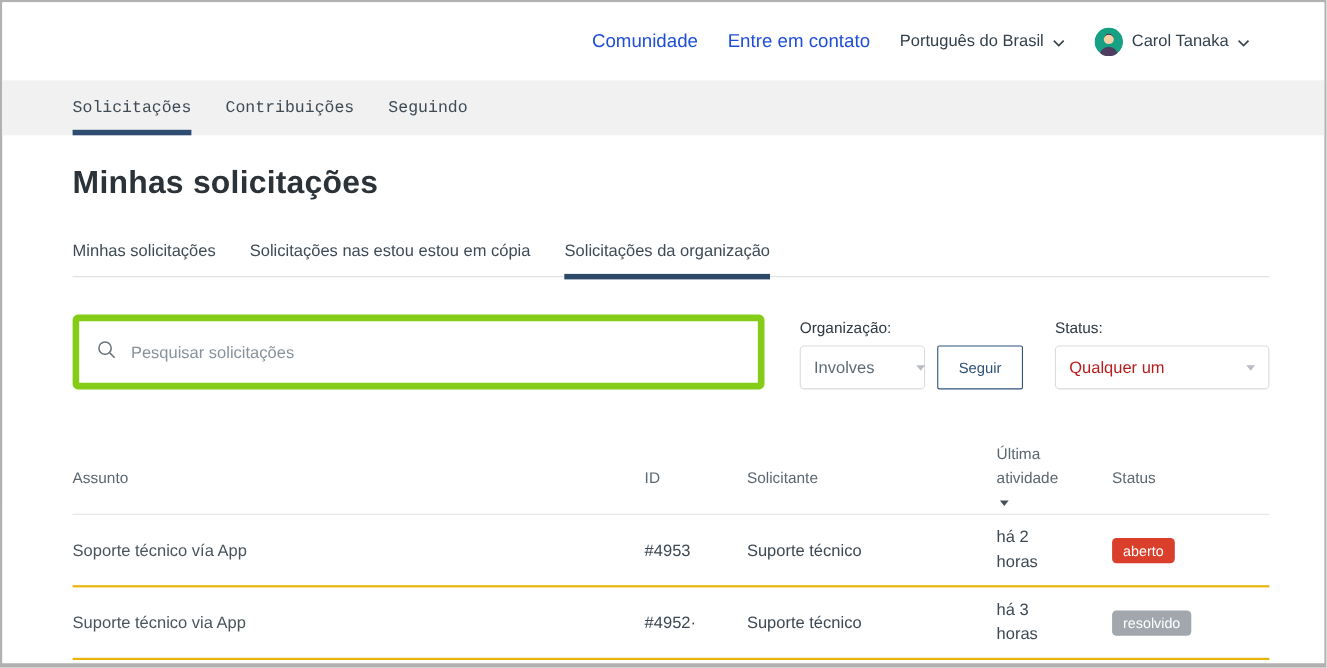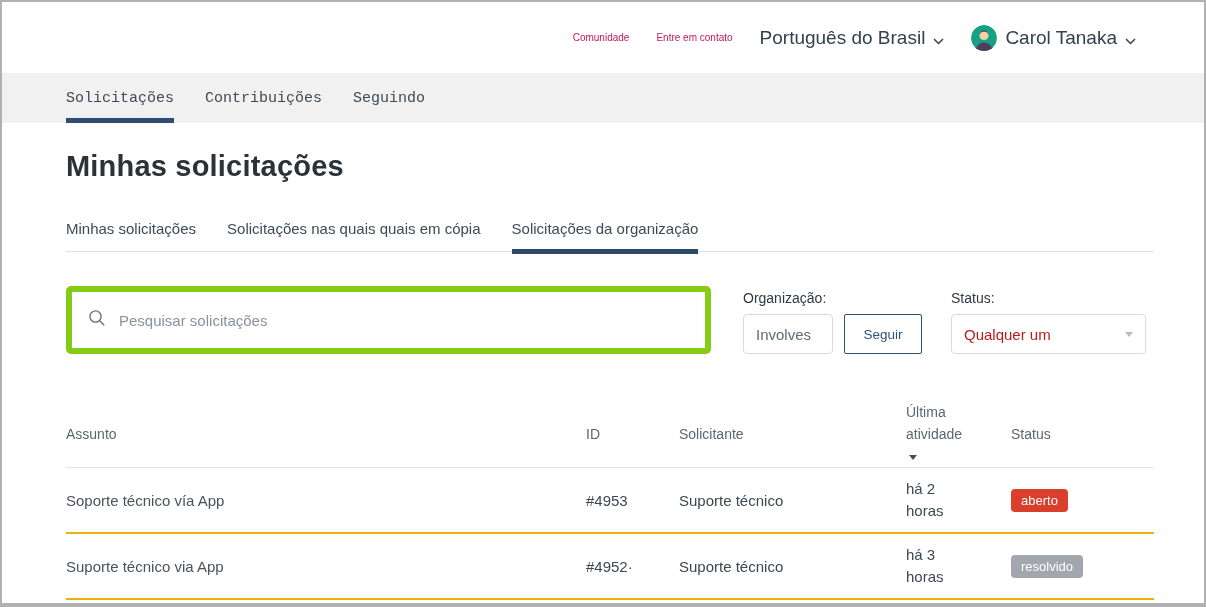--- a/index.html
+++ b/index.html
@@ -8,23 +8,23 @@
     width:1206px;height:607px;background:#fff;
     border:2px solid #b1b1b1;border-bottom-width:4px;
     font-family:"Liberation Sans",sans-serif;
     overflow:hidden;position:relative;
   }
   
   .top-header{
     height:71px;display:flex;align-items:center;justify-content:flex-end;
     gap:27px;padding-right:68px;background:#fff;
   }
-  .top-link{font-size:10px;color:#be185d;cursor:pointer;}
+  .top-link{font-size:17px;color:#1d4ed8;cursor:pointer;}
   .lang-menu,.user-menu{display:flex;align-items:center;gap:8px;cursor:pointer;}
-  .lang-menu span,.user-menu span{font-size:19px;color:#33414d;}
+  .lang-menu span,.user-menu span{font-size:15px;color:#33414d;}
   .chev{display:inline-block;margin-top:2px;}
   .avatar-svg{display:block;}
   
   .subnav{
     height:50px;background:#f1f1f1;display:flex;align-items:stretch;
     gap:31px;padding-left:64px;font-family:Liberation Mono, monospace;
   }
   .subnav-item{
     display:flex;align-items:center;font-size:15px;color:#3f4a54;
     border-bottom:5px solid transparent;padding-top:5px;cursor:pointer;
@@ -58,21 +58,21 @@
   .search-input::placeholder{color:#87929d;}
   .filter-group{display:flex;flex-direction:column;margin-left:32px;}
   .filter-group.status{margin-left:29px;}
   .filter-label{font-size:14px;color:#2f3941;margin-bottom:8px;}
   .filter-controls{display:flex;align-items:center;}
   .select{
     height:40px;border:1px solid #d8dcde;border-radius:4px;background:#fff;
     display:flex;align-items:center;justify-content:space-between;
     padding:0 12px;cursor:pointer;
   }
-  .select.org{width:90px;gap:30px;}
+  .select.org{width:114px;gap:30px;}
   .select.status-sel{width:195px;}
   .select .sel-text{font-size:15px;}
   .select.org .sel-text{color:#5d6b76;}
   .select.status-sel .sel-text{color:#b91c1c;}
   .caret{
     width:0;height:0;border-left:4.5px solid transparent;
     border-right:4.5px solid transparent;border-top:5.5px solid #b7bdc3;
     margin-left:8px;
   }
   .follow-btn{
@@ -147,21 +147,21 @@
     <div class="subnav-item">Contribuições</div>
     <div class="subnav-item">Seguindo</div>
   </div>
 
   <div class="content">
 
     <h1 class="page-title">Minhas solicitações</h1>
 
     <div class="tabs">
       <div class="tab">Minhas solicitações</div>
-      <div class="tab">Solicitações nas quais quais em cópia</div>
+      <div class="tab">Solicitações nas estou estou em cópia</div>
       <div class="tab active">Solicitações da organização</div>
     </div>
 
     <div class="filters">
       <div class="search-box">
         <span>
           <svg width="18" height="18" viewBox="0 0 18 18">
             <circle cx="7.5" cy="7.5" r="5.6" fill="none" stroke="#68737d" stroke-width="1.4"></circle>
             <line x1="11.8" y1="11.8" x2="16.2" y2="16.2" stroke="#68737d" stroke-width="1.4"></line>
           </svg>

